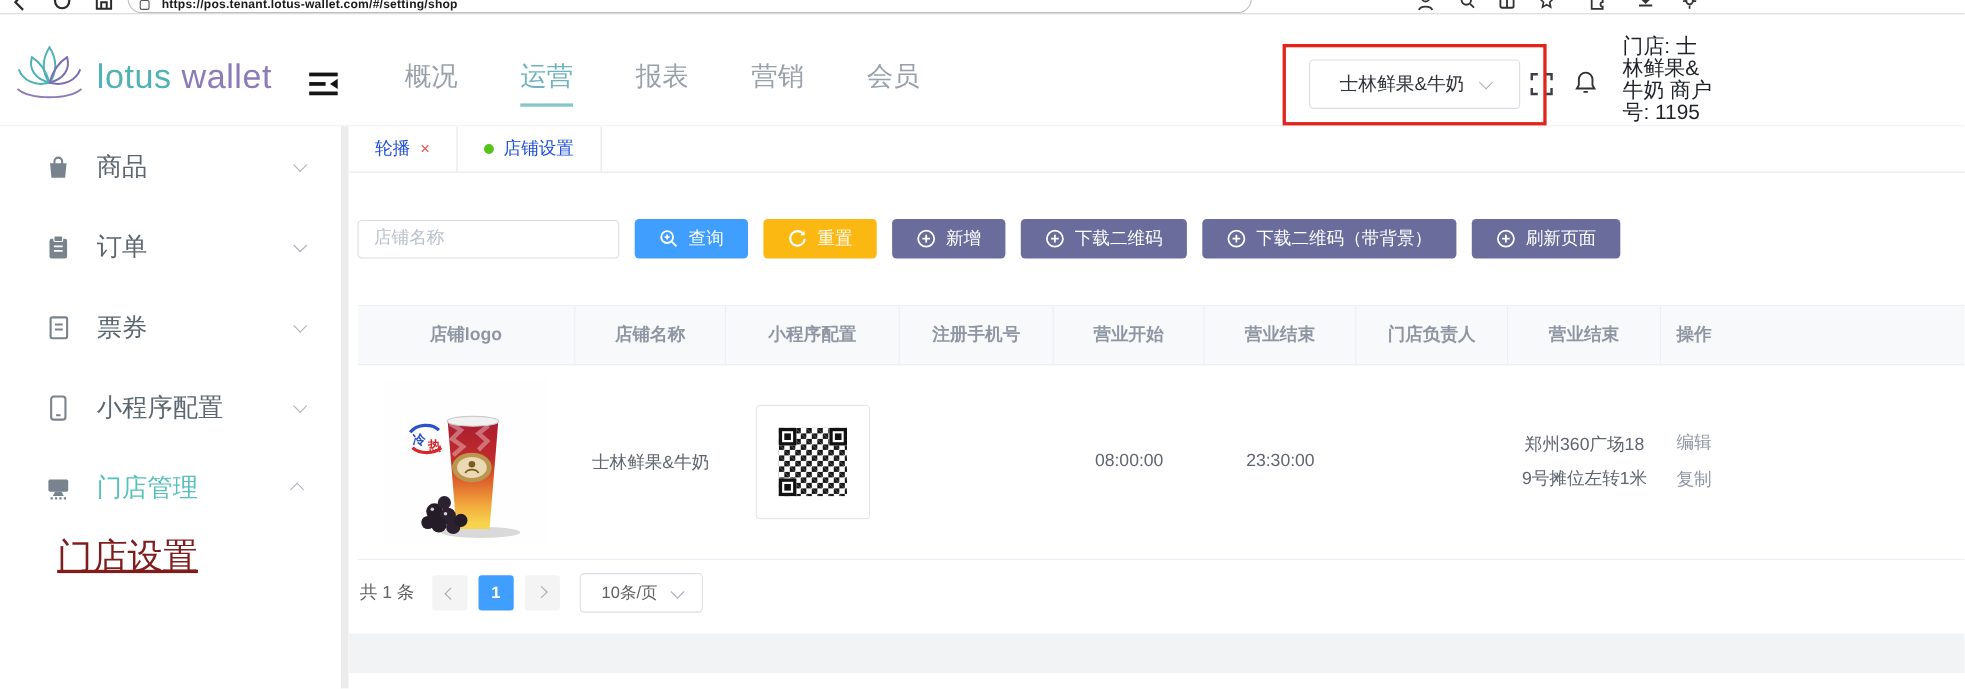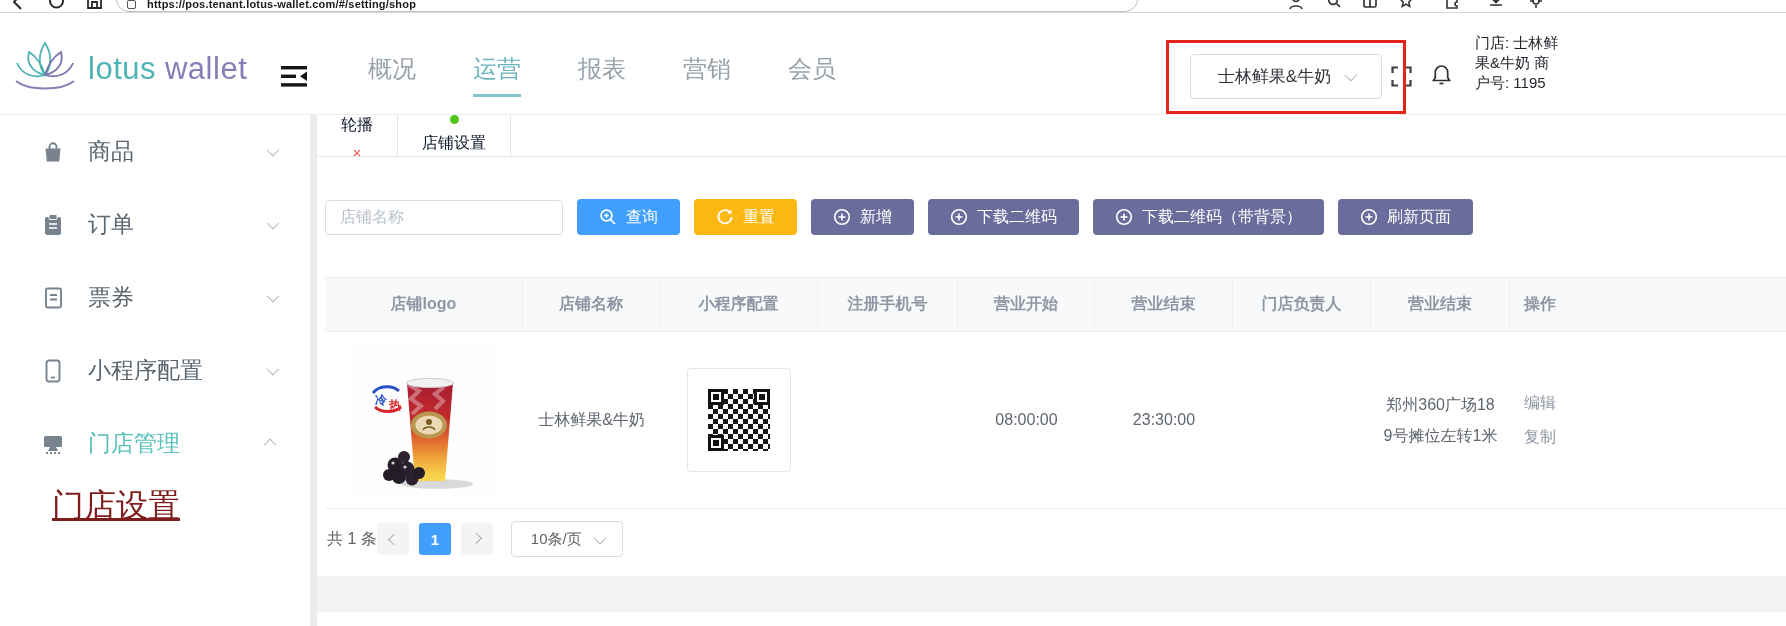--- a/index.html
+++ b/index.html
@@ -35,39 +35,39 @@
   .store-select { position:absolute; left:1190px; top:41px; width:192px; height:45px;
                   border:1px solid #d9dde3; border-radius:4px; background:#fff;
                   display:flex; align-items:center; justify-content:center; gap:14px; cursor:pointer; }
   .store-select-text { font-size:17px; color:#2f3338; }
   .chev { display:inline-block; width:9px; height:9px; border-right:1.7px solid #aeb4bc;
           border-bottom:1.7px solid #aeb4bc; transform:rotate(45deg) translateY(-2px); }
   .chev.up { transform:rotate(-135deg) translateY(-2px); }
   .fs-icon { position:absolute; left:1390px; top:52px; cursor:pointer; }
   .bell-icon { position:absolute; left:1431px; top:50px; cursor:pointer; }
   .merchant-info { position:absolute; left:1475px; top:20px; width:84px;
-                   font-size:15px; line-height:20px; color:#1f2329; word-break:break-all; }
+                   font-size:19px; line-height:20px; color:#1f2329; word-break:break-all; }
 
   
   .body-top-border { position:absolute; top:114px; left:0; right:0; height:1px; background:#ececec; }
   .sidebar { position:absolute; top:115px; left:0; width:310px; bottom:0; background:#fff; }
   .side-divider { position:absolute; top:115px; left:310px; width:7px; bottom:0; background:#ececec; }
   .side-item { height:73px; display:flex; align-items:center; padding:0 34px 0 40px; cursor:pointer; }
   .side-icon { width:26px; display:flex; justify-content:center; margin-right:22px; }
   .side-label { font-size:23px; color:#5b6670; }
   .side-item.active .side-label { color:#56c0ba; }
   .side-chev { margin-left:auto; }
   .side-subitem { height:52px; display:flex; align-items:center; padding-left:52px; cursor:pointer; }
   .side-subitem .side-label { color:#7f1d1d; font-size:32px;text-decoration:underline; }
 
   
   .main { position:absolute; left:317px; top:115px; right:0; bottom:0; background:#fff; }
   .tab-bar { height:42px; border-bottom:1px solid #e4e7ed; display:flex; align-items:stretch; }
   .tab { display:flex; align-items:center; gap:9px; padding:0 24px;
-         border-right:1px solid #e6e6e6; font-size:16px; color:#0f172a; cursor:pointer;flex-direction:column; }
+         border-right:1px solid #e6e6e6; font-size:16px; color:#1d4ed8; cursor:pointer; }
   .tab-close { color:#f24f4f; font-size:15px; line-height:1; cursor:pointer; }
   .tab-close::after { content:"×"; }
   .green-dot { width:9px; height:9px; border-radius:50%; background:#52c41a; }
 
   .toolbar { margin:42px 0 0 8px; display:flex; align-items:center; gap:14px; }
   .search-input { width:238px; height:35px; border:1px solid #d9dde3; border-radius:4px;
                   padding:0 14px; font-size:16px; color:#303133; outline:none;
                   font-family:inherit; }
   .search-input::placeholder { color:#b9c0c9; }
   .btn { height:36px; border:none; border-radius:4px; color:#fff; font-size:16px;
@@ -100,21 +100,21 @@
   .qr-pattern { width:62px; height:62px; position:relative;
       background-image:
         linear-gradient(45deg,#161616 25%,transparent 25%,transparent 75%,#161616 75%),
         linear-gradient(45deg,#161616 25%,transparent 25%,transparent 75%,#161616 75%);
       background-size:10px 10px; background-position:0 0,5px 5px; }
   .finder { position:absolute; width:16px; height:16px; background:#fff; border:3px solid #111; }
   .finder::after { content:""; position:absolute; left:2px; top:2px; width:6px; height:6px; background:#111; }
   .f-tl{left:0;top:0} .f-tr{right:0;top:0} .f-bl{left:0;bottom:0}
 
   .pagination { margin:12px 0 0 10px; display:flex; align-items:center; }
-  .pg-total { font-size:16px; color:#606266; }
+  .pg-total { font-size:16px; color:#606266; margin-right:16px; }
   .pg-btn { width:32px; height:32px; border-radius:3px; background:#f4f4f5; margin-right:10px;
             display:flex; align-items:center; justify-content:center; cursor:pointer; }
   .pg-chev { width:8px; height:8px; border-right:1.7px solid #a8abb2; border-bottom:1.7px solid #a8abb2; }
   .pg-chev.left { transform:rotate(135deg) translateY(-1px); }
   .pg-chev.right { transform:rotate(-45deg) translateY(-1px); }
   .pg-page { width:32px; height:32px; border-radius:3px; background:#409eff; color:#fff;
              font-size:15px; font-weight:bold; display:flex; align-items:center; justify-content:center;
              margin-right:10px; cursor:pointer; }
   .pg-size { width:112px; height:36px; border:1px solid #d9dde3; border-radius:4px; margin-left:8px;
              display:flex; align-items:center; justify-content:center; gap:12px;

